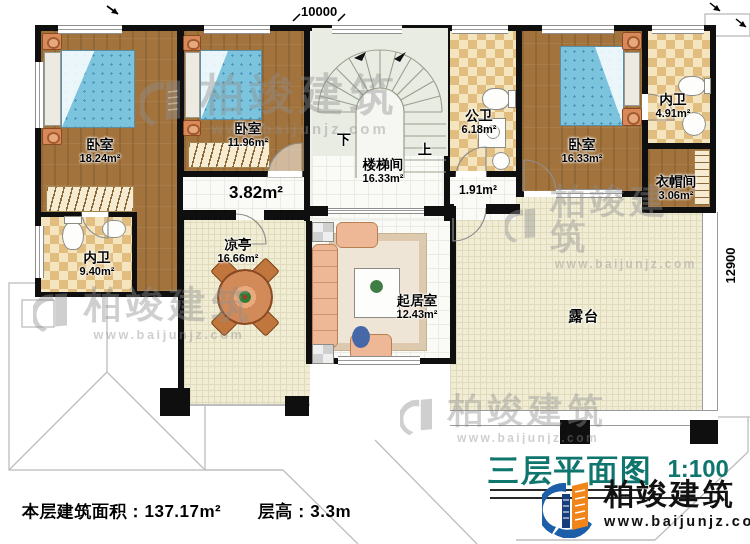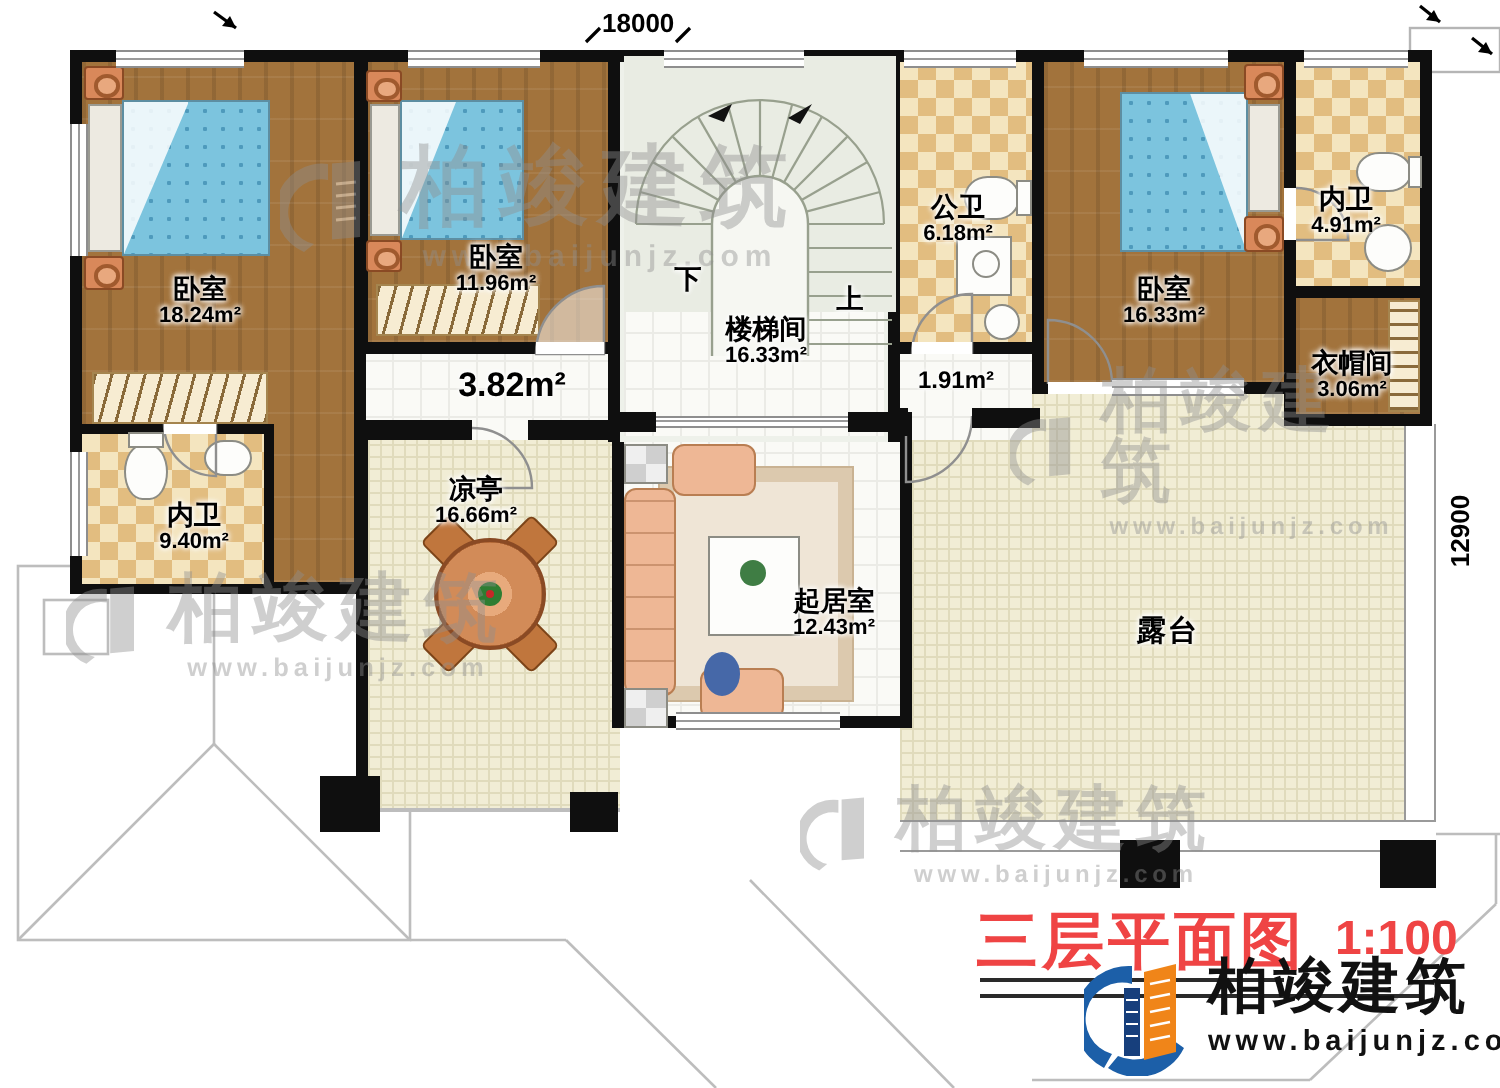--- a/index.html
+++ b/index.html
@@ -55,21 +55,21 @@
   .rug{background:#efe5d6;border:7px solid #dcc9ae;outline:1px solid #c9b292;z-index:20;
        background-image:radial-gradient(circle at 50% 50%,#d9c3a4 0 14%,transparent 15%);}
   
   .wm{position:absolute;display:flex;align-items:center;gap:8px;color:#8f8f8f;opacity:.42;z-index:38;
       transform-origin:top left;pointer-events:none;}
   .wm-text{display:flex;flex-direction:column;align-items:center;}
   .wm-brand{font-size:44px;font-weight:bold;letter-spacing:6px;line-height:1;}
   .wm-url{font-size:15px;font-weight:bold;letter-spacing:3px;margin-top:4px;}
   
   .dim{position:absolute;font-weight:bold;color:#000;font-size:13px;z-index:45;}
-  .titleblock{position:absolute;z-index:46;color:#ef4444;}
+  .titleblock{position:absolute;z-index:46;color:#0f766e;}
   .tb-title{font-size:31px;font-weight:bold;letter-spacing:2px;display:inline-block;}
   .tb-scale{font-size:24px;font-weight:bold;display:inline-block;margin-left:10px;vertical-align:4px;}
   .uline{position:absolute;background:#2a2a2a;height:2px;z-index:46;}
   .footer{position:absolute;left:22px;top:500px;font-size:17px;font-weight:bold;color:#000;z-index:46;letter-spacing:.5px;}
   .logo{position:absolute;left:542px;top:478px;display:flex;align-items:flex-start;z-index:47;}
   .logo-text{margin-left:4px;}
   .logo-brand{font-size:30px;font-weight:900;color:#111;letter-spacing:3px;line-height:1.05;display:block;}
   .logo-url{font-size:14.5px;font-weight:bold;color:#111;letter-spacing:2.5px;display:block;margin-top:3px;}
   svg{display:block;}
 </style>
@@ -303,21 +303,21 @@
       <span class="rarea">18.24m²</span>
     </div>
   <div class="rlabel" style="left:248px;top:121px">
       <span class="rname">卧室</span>
       <span class="rarea">11.96m²</span>
     </div>
   <div class="rlabel" style="left:383px;top:157px">
       <span class="rname">楼梯间</span>
       <span class="rarea">16.33m²</span>
     </div>
-  <div class="rlabel" style="left:479px;top:96px">
+  <div class="rlabel" style="left:479px;top:108px">
       <span class="rname">公卫</span>
       <span class="rarea">6.18m²</span>
     </div>
   <div class="rlabel" style="left:582px;top:137px">
       <span class="rname">卧室</span>
       <span class="rarea">16.33m²</span>
     </div>
   <div class="rlabel" style="left:673px;top:92px">
       <span class="rname">内卫</span>
       <span class="rarea">4.91m²</span>
@@ -347,21 +347,21 @@
   <div class="rlabel" style="left:478px;top:184px">
       <span class="rarea" style="font-size:12px">1.91m²</span>
     </div>
   <div class="rlabel" style="left:344px;top:132px">
       <span class="rname">下</span>
     </div>
   <div class="rlabel" style="left:425px;top:142px">
       <span class="rname">上</span>
     </div>
 
-  <div class="dim" style="left:301px;top:4px">18000</div>
+  <div class="dim" style="left:301px;top:4px">10000</div>
   <div class="dim" style="left:712px;top:258px;transform:rotate(-90deg);transform-origin:center">12900</div>
   <svg class="abs" style="left:0;top:0;z-index:45" width="750" height="544">
     <g stroke="#000" stroke-width="1.6">
       <line x1="293" y1="21" x2="300" y2="14"></line>
         <line x1="338" y1="21" x2="345" y2="14"></line>
       <line x1="107" y1="6" x2="118" y2="14"></line>
       <line x1="710" y1="3" x2="720" y2="11"></line>
       <line x1="736" y1="19" x2="746" y2="27"></line>
     </g>
     <g fill="#000">
@@ -397,14 +397,19 @@
           <line x1="33" y1="35" x2="43" y2="33"></line>
           <line x1="33" y1="42" x2="43" y2="40"></line>
         </g>
     </svg>
     <div class="logo-text">
       <span class="logo-brand">柏竣建筑</span>
       <span class="logo-url">www.baijunjz.com</span>
     </div>
   </div>
 
+  <div class="footer">
+    <span>本层建筑面积：</span><span>137.17m²</span>
+    <span style="display:inline-block;width:26px"></span>
+    <span>层高：</span><span>3.3m</span>
+  </div>
 
 </div>
 
 </body></html>

